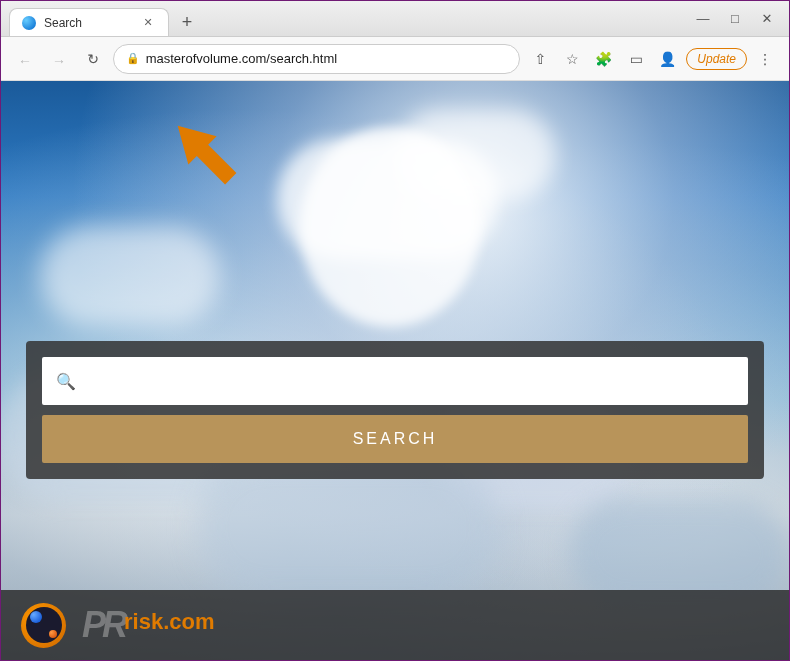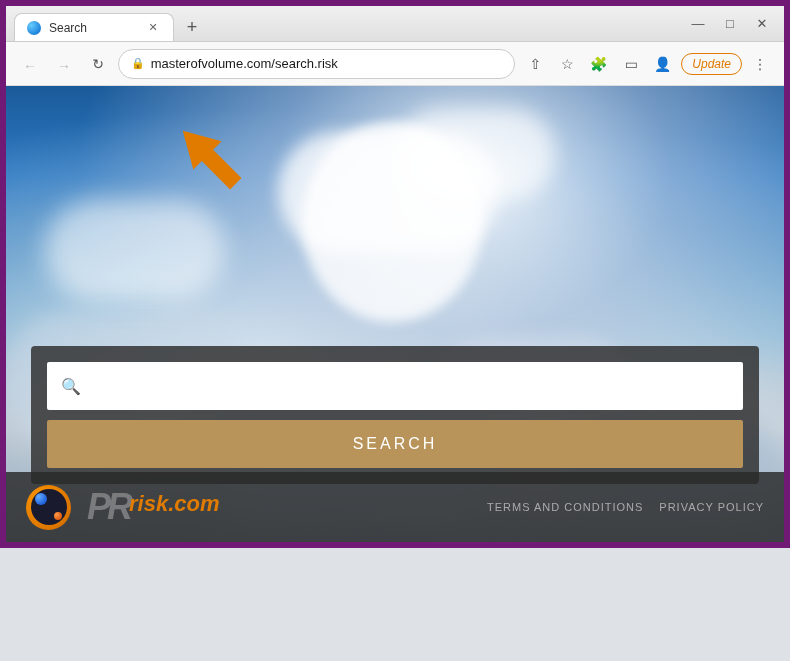--- a/index.html
+++ b/index.html
@@ -1,19 +1,19 @@
 <!DOCTYPE html>
 <html><head>
   <meta charset="utf-8">
   <style>
     * { margin: 0; padding: 0; box-sizing: border-box; }
     body { width: 790px; height: 661px; overflow: hidden; font-family: Arial, sans-serif; background: #dee1e6; }
 
     
-    .window { width: 790px; height: 548px; display: flex; flex-direction: column; border: 6px solid #701a75; }
+    .window { width: 790px; height: 661px; display: flex; flex-direction: column; border: 1px solid #701a75; }
 
     
     .title-bar {
       background: linear-gradient(to bottom, #f0f0f0, #e0e0e0);
       height: 36px;
       display: flex;
       align-items: center;
       padding: 0 8px;
       border-bottom: 1px solid #ccc;
       flex-shrink: 0;
@@ -229,21 +229,20 @@
       font-weight: 900;
       color: rgba(180,180,180,0.5);
       font-style: italic;
       line-height: 1;
       letter-spacing: -4px;
     }
     .risk-text {
       font-size: 22px;
       font-weight: 700;
       color: #e07b00;
-      font-style: italic;
       margin-top: -6px;
     }
 
     .footer-links {
       margin-left: auto;
       display: flex; flex-direction: column; align-items: flex-end; gap: 4px;
     }
     .footer-link {
       font-size: 11px;
       letter-spacing: 1px;
@@ -288,21 +287,21 @@
       <span>←</span>
     </div>
     <div class="nav-btn disabled">
       <span>→</span>
     </div>
     <div class="nav-btn">
       <span>↻</span>
     </div>
     <div class="address-bar">
       <span class="lock-icon">🔒</span>
-      <span class="address-text">masterofvolume.com/search.risk</span>
+      <span class="address-text">masterofvolume.com/search.html</span>
     </div>
     <div class="nav-actions">
       <div class="nav-icon-btn">
         <span>⇧</span>
       </div>
       <div class="nav-icon-btn">
         <span>☆</span>
       </div>
       <div class="nav-icon-btn">
         <span>🧩</span>
@@ -358,22 +357,16 @@
           <div class="logo-dot"></div>
           <div class="logo-dot2"></div>
         </div>
       </div>
 
       <div class="footer-pr-logo">
         <span class="pr-letters">PR</span>
         <span class="risk-text">risk.com</span>
       </div>
 
-      <div class="footer-links">
-        <div class="footer-links-row">
-          <a class="footer-link">TERMS AND CONDITIONS</a>
-          <a class="footer-link">PRIVACY POLICY</a>
-        </div>
-      </div>
     </div>
 
   </div>
 </div>
 
 </body></html>

